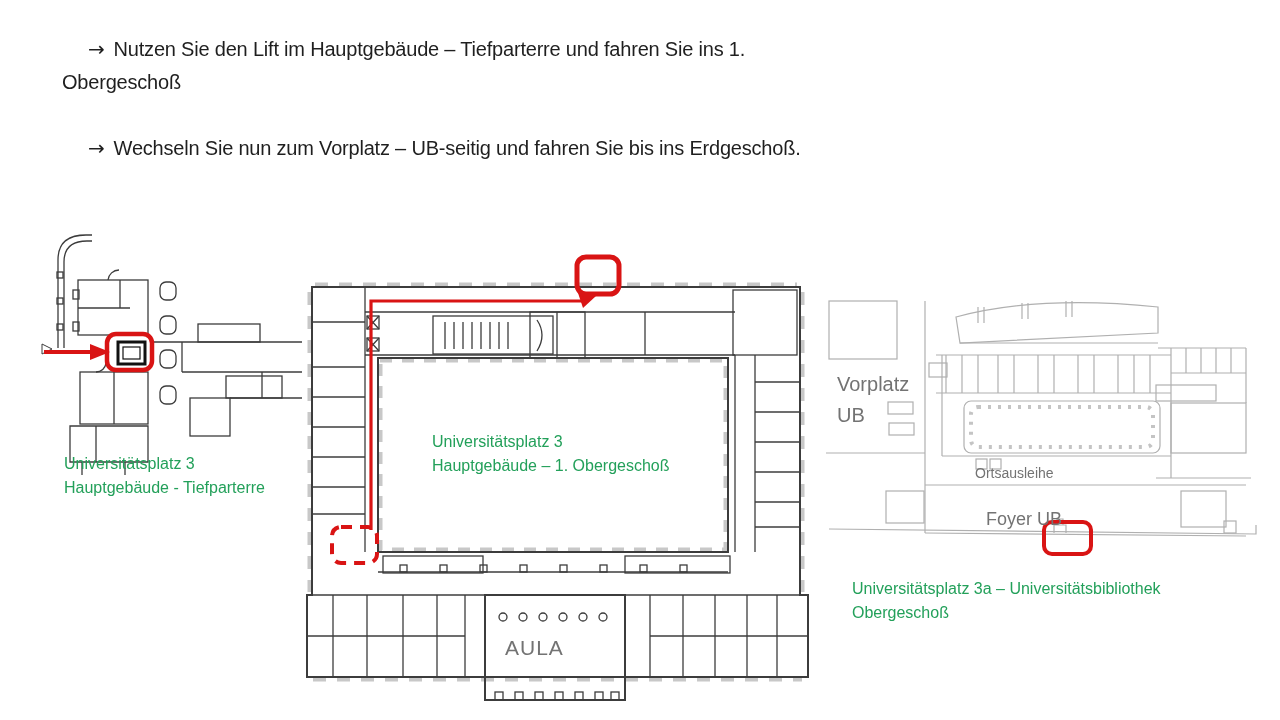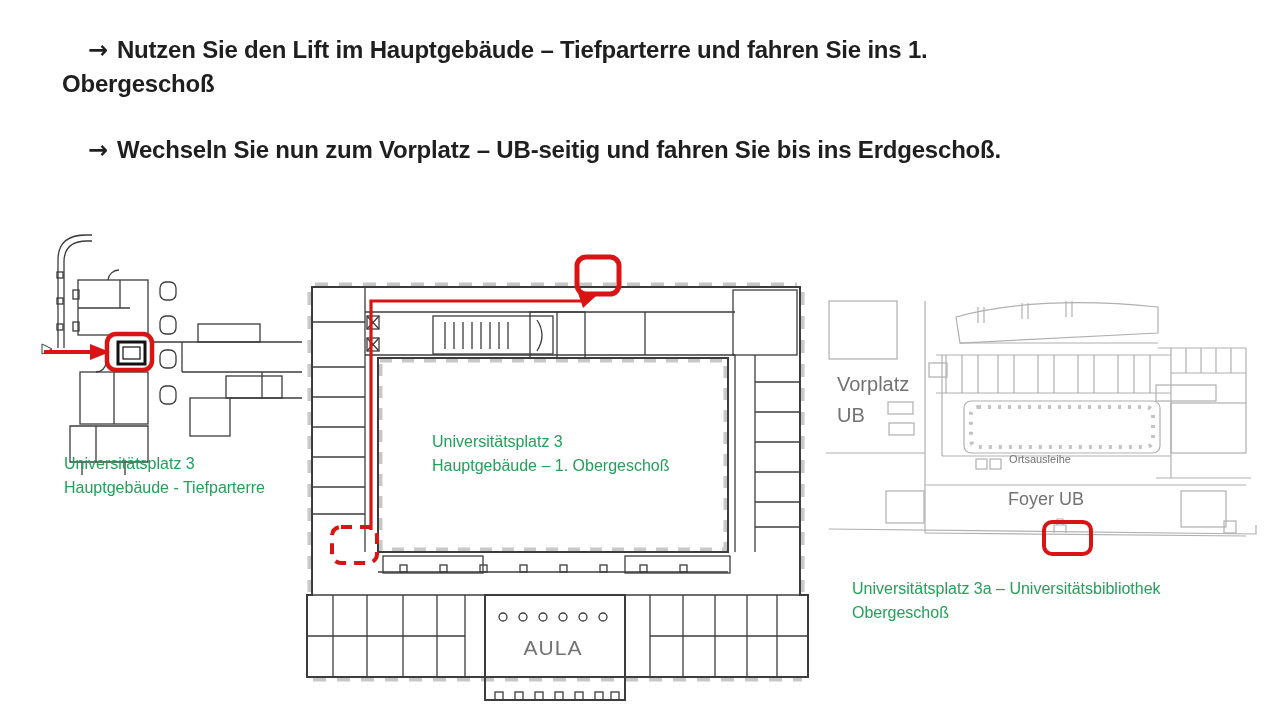--- a/index.html
+++ b/index.html
@@ -1,39 +1,39 @@
 <!DOCTYPE html>
 <html style="--red: #d91414; --green: #23a05a;"><head>
 <meta charset="utf-8">
 <style>
   html,body{margin:0;padding:0;background:#fff;}
   #page{position:relative;width:1280px;height:720px;background:#fff;overflow:hidden;
         font-family:"Liberation Sans", sans-serif;color:#1f1f1f;}
   
   #instructions{position:absolute;left:62px;top:33px;width:1040px;}
-  .step{font-size:24px;line-height:33px;letter-spacing:-0.2px;margin:0 0 33px 0;font-weight:700;}
+  .step{font-size:20px;line-height:33px;letter-spacing:-0.2px;margin:0 0 33px 0;font-weight:400;}
   .step .l1{padding-left:26px;}
   .arrow{display:inline-block;margin-right:9px;font-family:"DejaVu Sans",sans-serif;}
   
   .plan{position:absolute;}
   svg{display:block;}
   .lw{stroke:#3c3c3c;stroke-width:1.3;fill:none;}
   .lw-thick{stroke:#3c3c3c;stroke-width:2;fill:none;}
   .lw-soft{stroke:#9a9a9a;stroke-width:5;fill:none;opacity:.55;}
   .gw{stroke:#b0b0b0;stroke-width:1.2;fill:none;}
   .gw-dash{stroke:#c4c4c4;stroke-width:4;fill:none;}
   .red-stroke{stroke:var(--red);fill:none;}
   .red-fill{fill:var(--red);stroke:none;}
   
   .caption{position:absolute;color:var(--green);font-size:16px;line-height:24px;}
   .plan-label{position:absolute;color:#737373;}
   #label-vorplatz{left:837px;top:369px;font-size:20px;line-height:31px;}
-  #label-ortsausleihe{left:975px;top:453px;width:130px;text-align:center;font-size:11px;}
-  #label-foyer{left:986px;top:489px;width:120px;text-align:center;font-size:18px;}
-  #label-aula{left:505px;top:636px;width:96px;text-align:center;font-size:21px;letter-spacing:1px;}
+  #label-ortsausleihe{left:975px;top:465px;width:130px;text-align:left;font-size:14px;}
+  #label-foyer{left:986px;top:509px;width:120px;text-align:left;font-size:18px;}
+  #label-aula{left:505px;top:636px;width:96px;font-size:21px;letter-spacing:1px;}
   #caption-left{left:64px;top:452px;}
   #caption-middle{left:432px;top:430px;}
   #caption-right{left:852px;top:565px;margin-top:12px;}
 </style>
 </head>
 <body>
 
 <div id="page">
 
   <div id="instructions">

